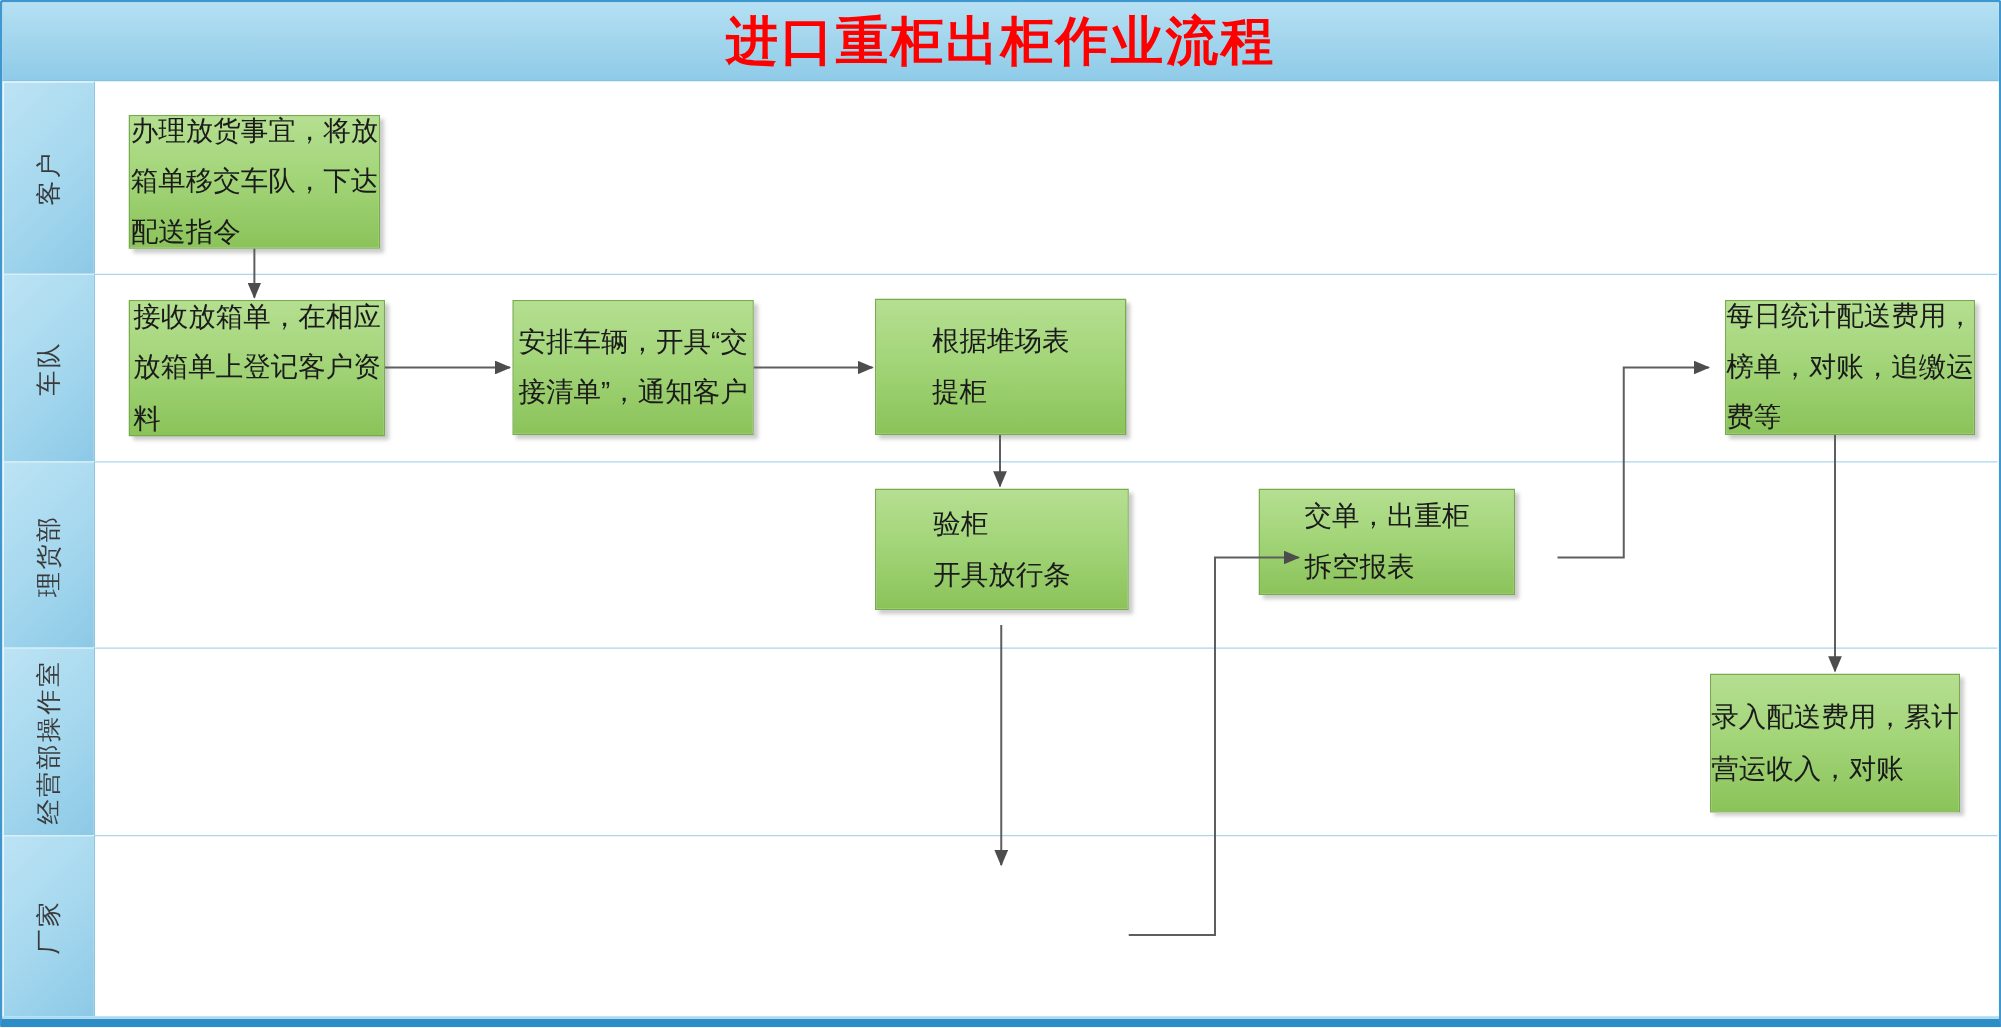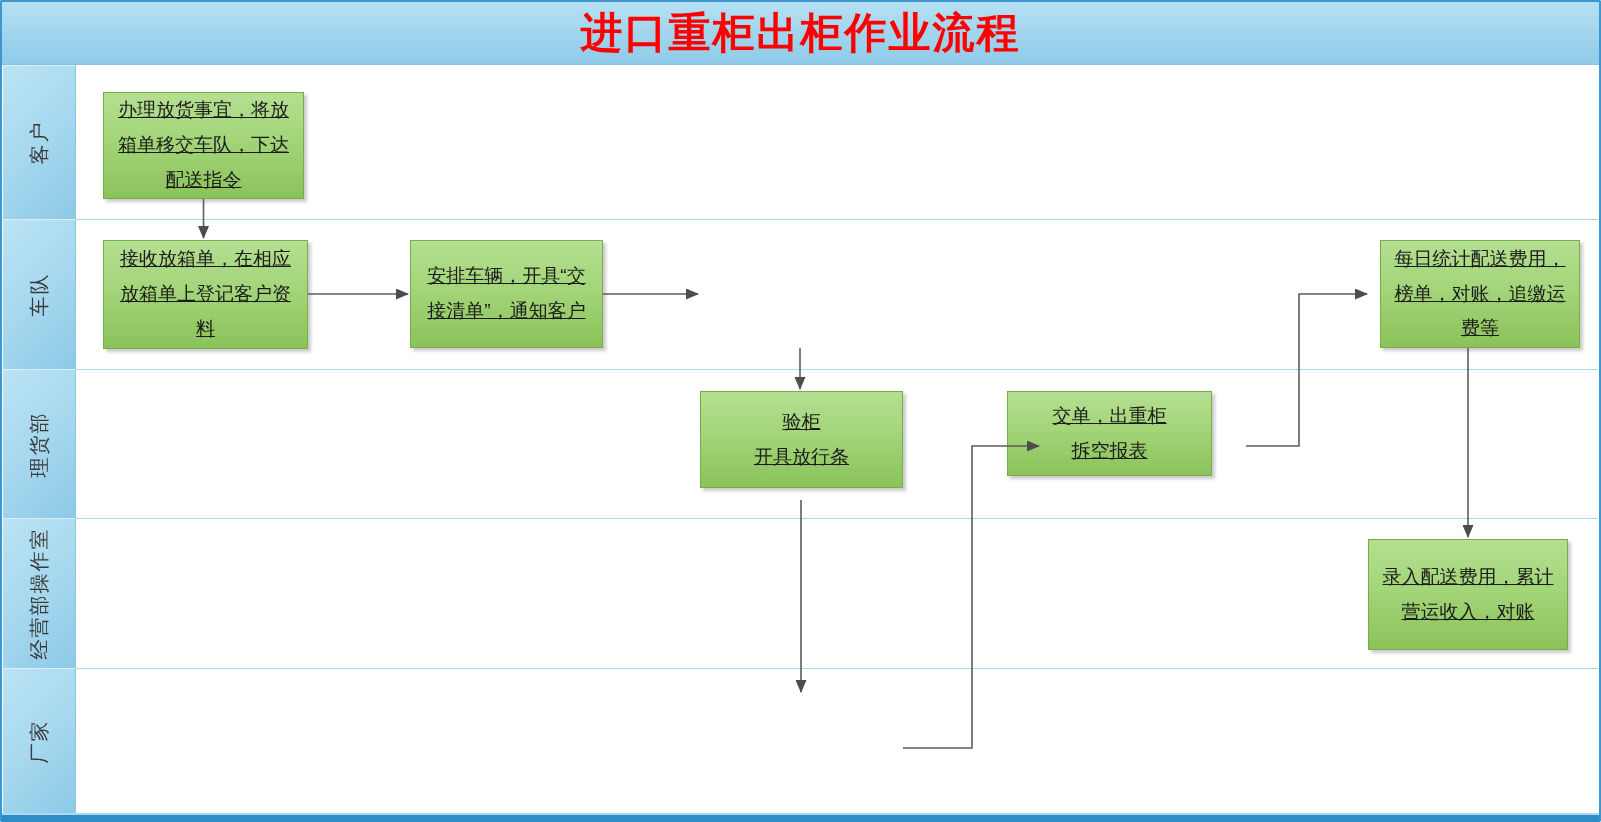--- a/index.html
+++ b/index.html
@@ -71,25 +71,24 @@
   .node {
     position:absolute;
     background:linear-gradient(180deg,#B5DF91 0%, #A3D579 45%, #8BC35A 100%);
     border:1px solid #77AC4A;
     box-shadow:3px 3px 3px rgba(110,110,110,0.35);
     display:flex; align-items:center; justify-content:center;
     z-index:3;
   }
   .node-text {
     white-space:pre-line;
-    text-align:center;
-    font-size:19px;
+    text-align:left;
+    font-size:22px;
     line-height:1.84;
     color:#1B1B1B;
-    text-decoration:underline;
   }
 
   
   .connectors {
     position:absolute; inset:0;
     z-index:4;
     pointer-events:none;
   }
   .connector {
     fill:none;
@@ -134,20 +133,24 @@
   </div>
   <div class="node" style="left:103px;top:240px;width:205px;height:109px">
     <span class="node-text">接收放箱单，在相应
 放箱单上登记客户资
 料</span>
   </div>
   <div class="node" style="left:410px;top:240px;width:193px;height:108px">
     <span class="node-text">安排车辆，开具“交
 接清单”，通知客户</span>
   </div>
+  <div class="node" style="left:700px;top:239px;width:201px;height:109px">
+    <span class="node-text">根据堆场表
+提柜</span>
+  </div>
   <div class="node" style="left:700px;top:391px;width:203px;height:97px">
     <span class="node-text">验柜
 开具放行条</span>
   </div>
   <div class="node" style="left:1007px;top:391px;width:205px;height:85px">
     <span class="node-text">交单，出重柜
 拆空报表</span>
   </div>
   <div class="node" style="left:1380px;top:240px;width:200px;height:108px">
     <span class="node-text">每日统计配送费用，

